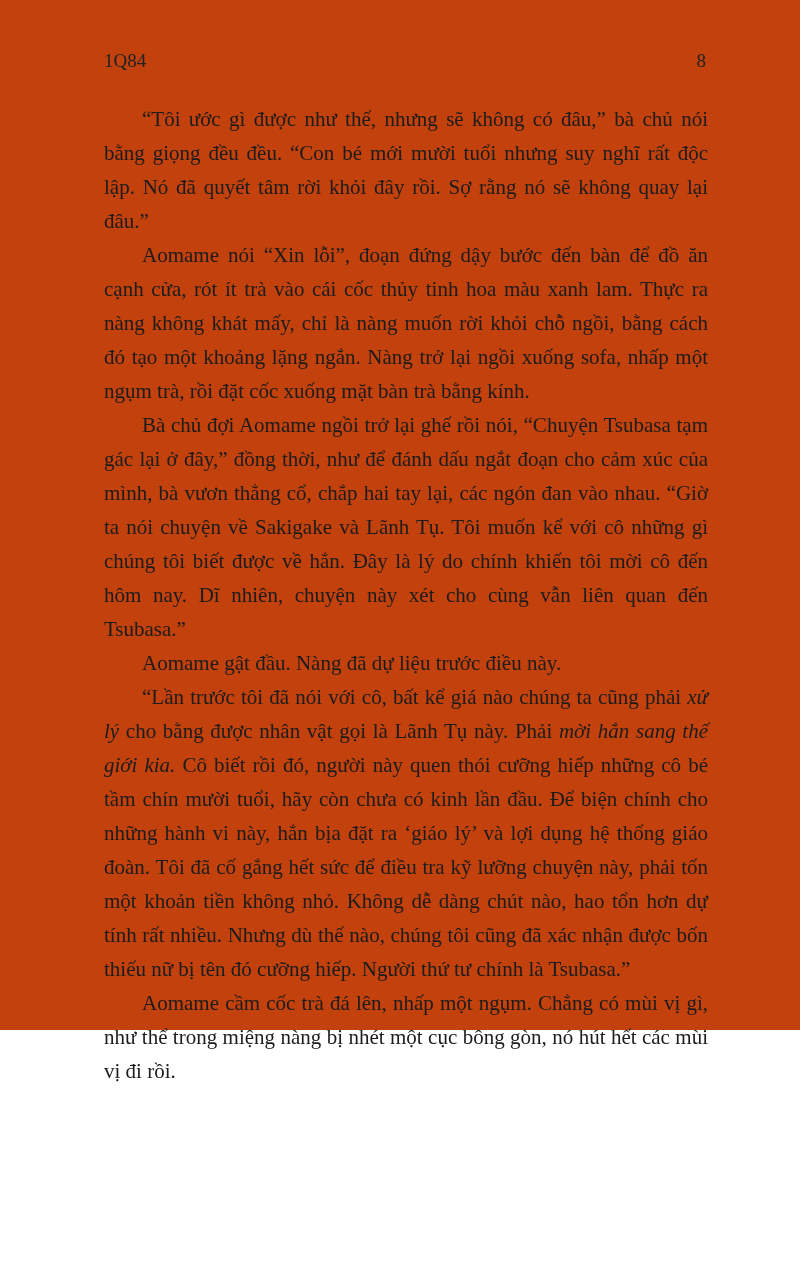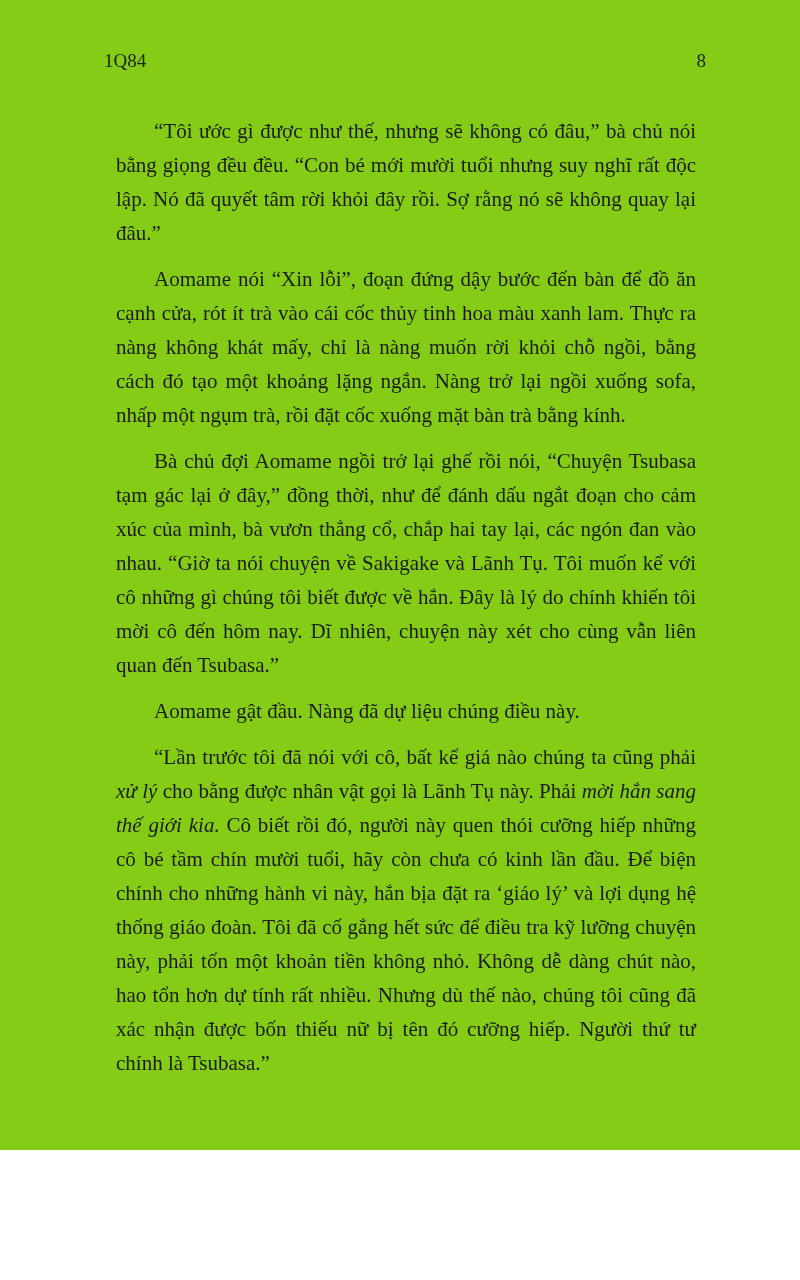--- a/index.html
+++ b/index.html
@@ -10,22 +10,22 @@
     width: 800px;
     height: 1280px;
     background: #ffffff;
     overflow: hidden;
     font-family: "Liberation Serif", serif;
     color: #1b1b1b;
   }
   .page {
     position: relative;
     width: 800px;
-    height: 1150px;
-    background: #84cc16;
+    height: 1030px;
+    background: #c2410c;
   }
   .running-header {
     position: absolute;
     top: 50px;
     left: 104px;
     width: 602px;
     display: flex;
     justify-content: space-between;
     align-items: baseline;
     font-size: 19px;
@@ -35,21 +35,21 @@
     position: absolute;
     top: 102px;
     left: 104px;
     width: 604px;
     font-size: 21px;
     line-height: 34px;
     text-align: justify;
     color: #1c1c1c;
   }
   .body-text p {
-    margin: 12px;
+    margin: 0;
     padding: 0;
     text-indent: 38px;
   }
   .it {
     font-style: italic;
   }
 </style>
 </head>
 <body>
 
@@ -57,17 +57,18 @@
 
   <div class="running-header">
     <span>1Q84</span>
     <span>8</span>
   </div>
 
   <div class="body-text">
     <p><span>“Tôi ước gì được như thế, nhưng sẽ không có đâu,” bà chủ nói bằng giọng đều đều. “Con bé mới mười tuổi nhưng suy nghĩ rất độc lập. Nó đã quyết tâm rời khỏi đây rồi. Sợ rằng nó sẽ không quay lại đâu.”</span></p>
     <p><span>Aomame nói “Xin lỗi”, đoạn đứng dậy bước đến bàn để đồ ăn cạnh cửa, rót ít trà vào cái cốc thủy tinh hoa màu xanh lam. Thực ra nàng không khát mấy, chỉ là nàng muốn rời khỏi chỗ ngồi, bằng cách đó tạo một khoảng lặng ngắn. Nàng trở lại ngồi xuống sofa, nhấp một ngụm trà, rồi đặt cốc xuống mặt bàn trà bằng kính.</span></p>
     <p><span>Bà chủ đợi Aomame ngồi trở lại ghế rồi nói, “Chuyện Tsubasa tạm gác lại ở đây,” đồng thời, như để đánh dấu ngắt đoạn cho cảm xúc của mình, bà vươn thẳng cổ, chắp hai tay lại, các ngón đan vào nhau. “Giờ ta nói chuyện về Sakigake và Lãnh Tụ. Tôi muốn kể với cô những gì chúng tôi biết được về hắn. Đây là lý do chính khiến tôi mời cô đến hôm nay. Dĩ nhiên, chuyện này xét cho cùng vẫn liên quan đến Tsubasa.”</span></p>
-    <p><span>Aomame gật đầu. Nàng đã dự liệu chúng điều này.</span></p>
+    <p><span>Aomame gật đầu. Nàng đã dự liệu trước điều này.</span></p>
     <p><span>“Lần trước tôi đã nói với cô, bất kể giá nào chúng ta cũng phải </span><span class="it">xử lý</span><span> cho bằng được nhân vật gọi là Lãnh Tụ này. Phải </span><span class="it">mời hắn sang thế giới kia.</span><span> Cô biết rồi đó, người này quen thói cưỡng hiếp những cô bé tầm chín mười tuổi, hãy còn chưa có kinh lần đầu. Để biện chính cho những hành vi này, hắn bịa đặt ra ‘giáo lý’ và lợi dụng hệ thống giáo đoàn. Tôi đã cố gắng hết sức để điều tra kỹ lưỡng chuyện này, phải tốn một khoản tiền không nhỏ. Không dễ dàng chút nào, hao tổn hơn dự tính rất nhiều. Nhưng dù thế nào, chúng tôi cũng đã xác nhận được bốn thiếu nữ bị tên đó cưỡng hiếp. Người thứ tư chính là Tsubasa.”</span></p>
+    <p><span>Aomame cầm cốc trà đá lên, nhấp một ngụm. Chẳng có mùi vị gì, như thể trong miệng nàng bị nhét một cục bông gòn, nó hút hết các mùi vị đi rồi.</span></p>
   </div>
 
 </div>
 
 </body></html>

